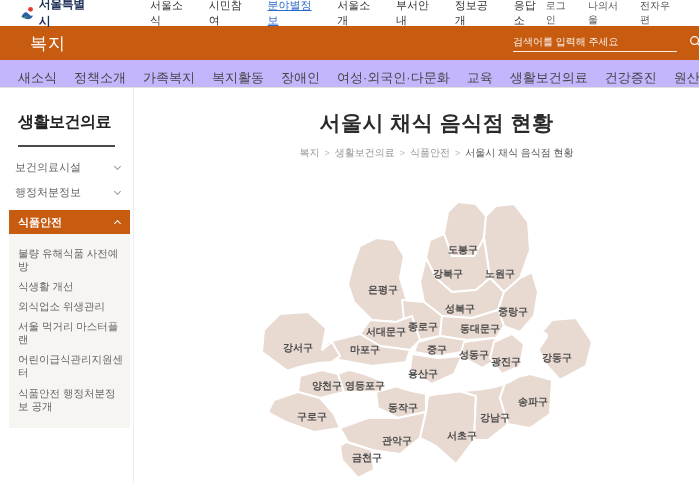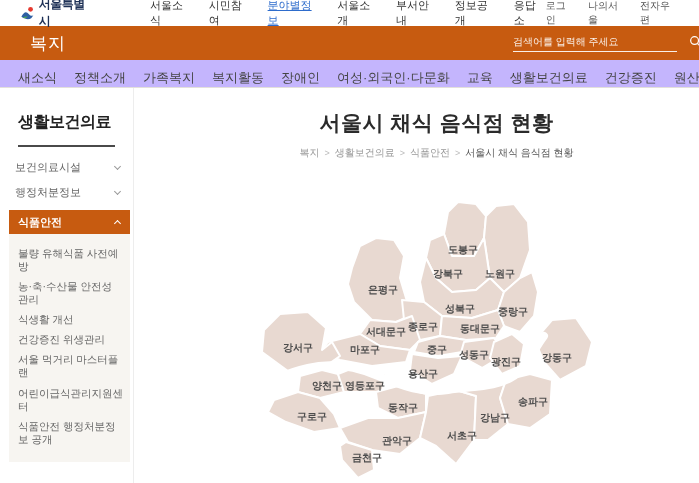--- a/index.html
+++ b/index.html
@@ -118,23 +118,22 @@
         <div class="sb-item">
           <span>행정처분정보</span>
           <span class="chev down"></span>
         </div>
         <div class="sb-food" style="background: rgb(199, 91, 16);">
           <span>식품안전</span>
           <span class="chev up"></span>
         </div>
         <div class="sb-sub">
           <div class="sb-sub-item">불량 유해식품 사전예방</div>
-          <div class="sb-sub-item">농·축·수산물 안전성 관리</div>
           <div class="sb-sub-item">식생활 개선</div>
-          <div class="sb-sub-item">건강증진 위생관리</div>
+          <div class="sb-sub-item">외식업소 위생관리</div>
           <div class="sb-sub-item">서울 먹거리 마스터플랜</div>
           <div class="sb-sub-item">어린이급식관리지원센터</div>
           <div class="sb-sub-item">식품안전 행정처분정보 공개</div>
         </div>
       </div>
   </div>
 
   <div class="main">
     <div class="content-head">
       <div class="page-title">서울시 채식 음식점 현황</div>

